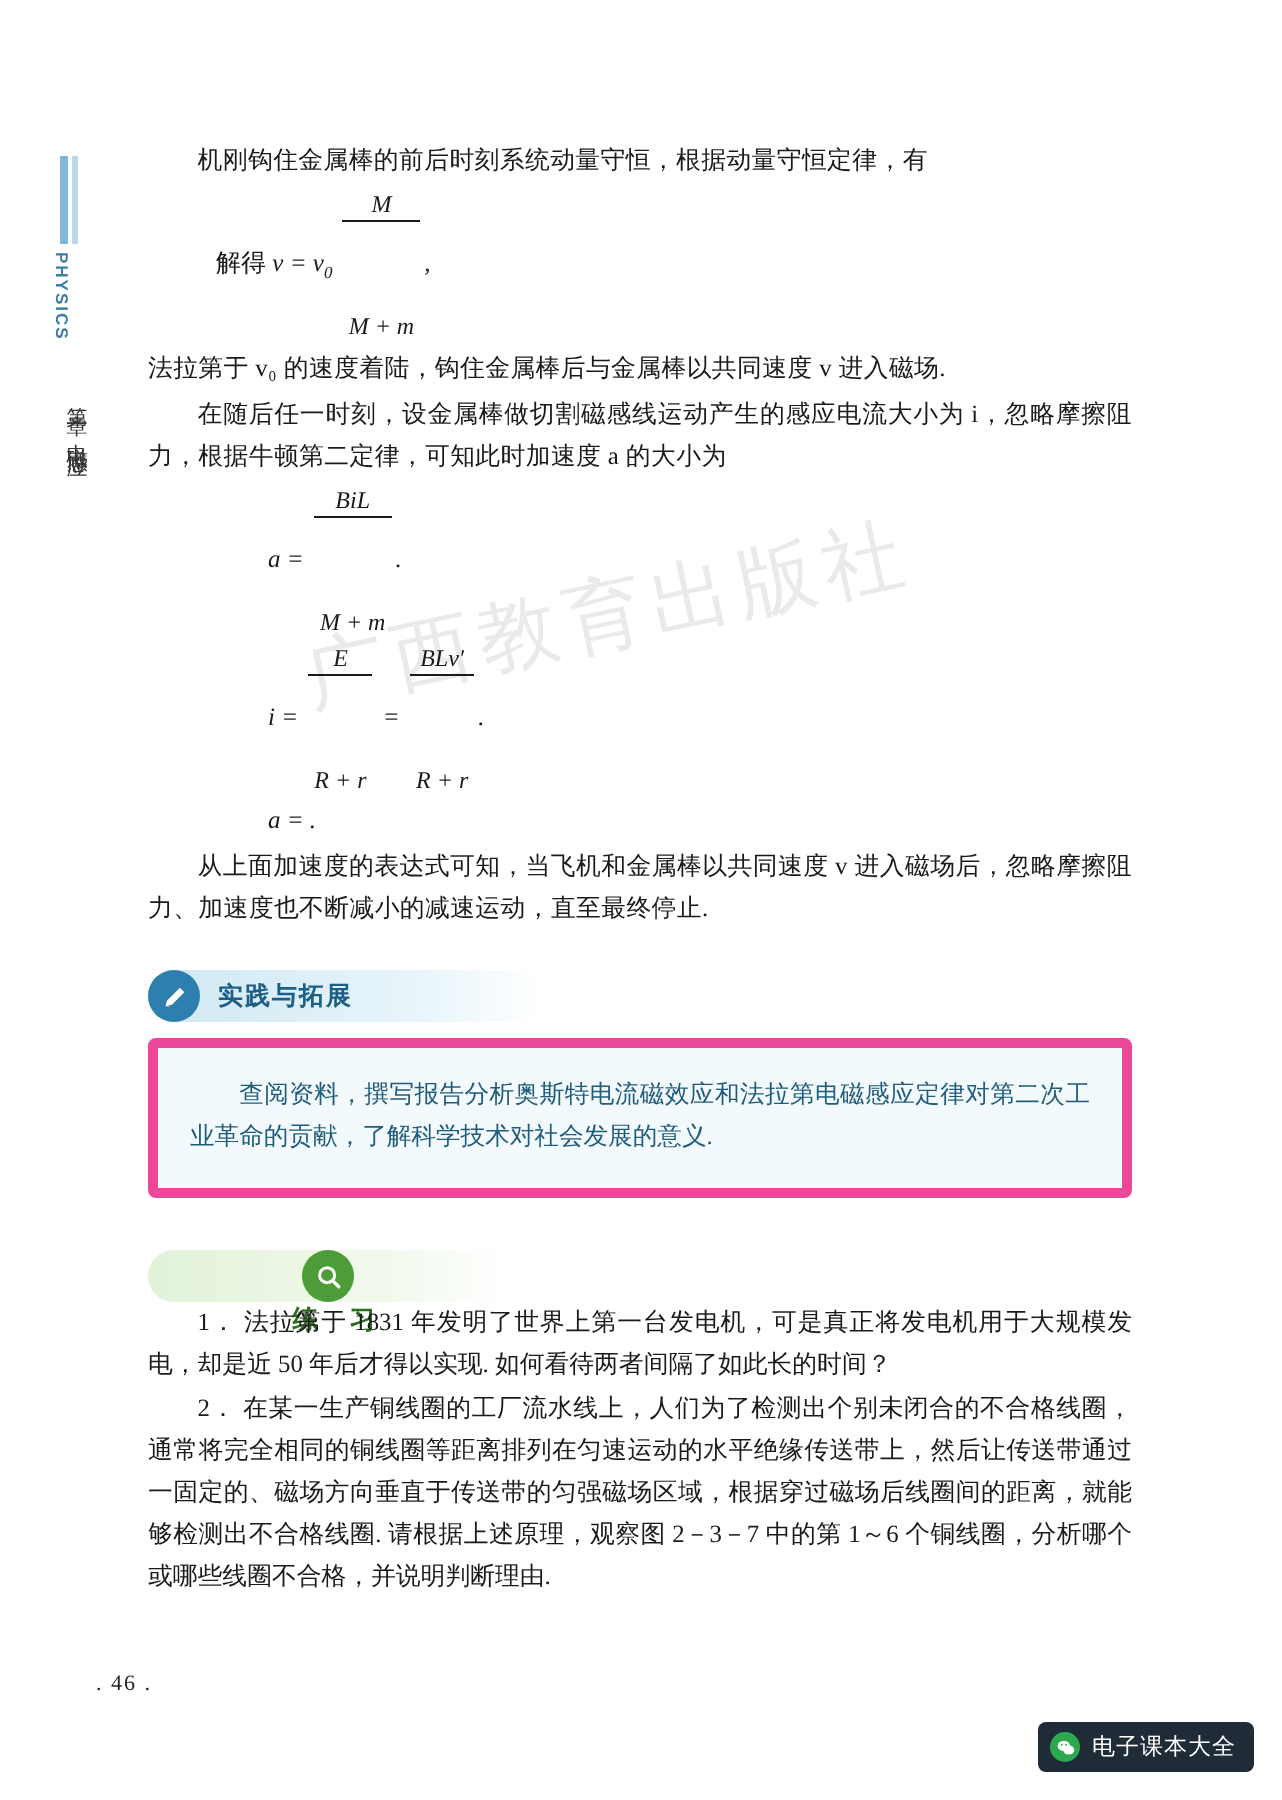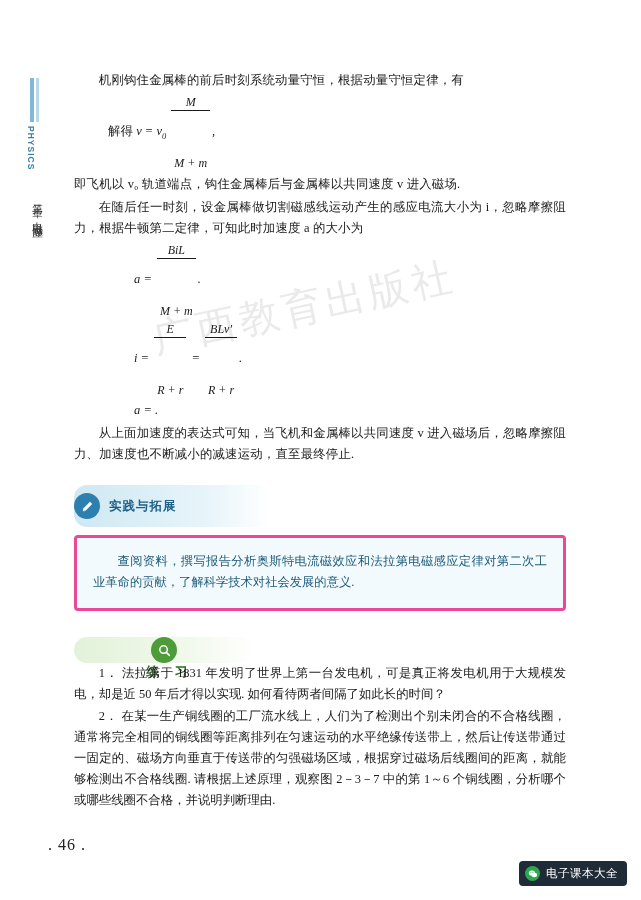--- a/index.html
+++ b/index.html
@@ -114,21 +114,21 @@
   }
   sub { font-size: 8.5px; }
   sup { font-size: 8.5px; }
   .upr { font-style: normal; }
 
   
   .section-head {
     margin-top: 20px;
     display: flex;
     align-items: center;
-    height: 42px;
+    height: 26px;
     width: 196px;
     background: linear-gradient(to right, #cfe8f3 0%, #e8f5fa 70%, #ffffff 100%);
     border-radius: 13px 13px 13px 13px;
     text-align: center;
   }
   .section-head .badge {
     width: 26px;
     height: 26px;
     border-radius: 13px;
     background: #2d7fb0;
@@ -143,21 +143,21 @@
     font-size: 12.5px;
     font-weight: bold;
     color: #1d5f86;
     margin-left: 9px;
     letter-spacing: 1px;
   }
 
   
   .activity-box {
     margin-top: 8px;
-    border: 3px solid #ec4899;
+    border: 5px solid #ec4899;
     background: #f2fafd;
     border-radius: 4px;
     padding: 13px 16px 15px 16px;
   }
   .activity-box p {
     margin: 0;
     font-size: 12.3px;
     line-height: 21px;
     text-indent: 2em;
     color: #1f5b7a;
@@ -202,21 +202,21 @@
     text-align: justify;
     text-indent: 2em;
     margin: 0 0 1px 0;
   }
 
   
   .page-num {
     position: absolute;
     left: 48px;
     top: 836px;
-    font-size: 16px;
+    font-size: 11px;
     letter-spacing: 1px;
     color: #222;
   }
 
   
   .watermark {
     position: absolute;
     left: 150px;
     top: 280px;
     font-size: 40px;
@@ -276,21 +276,21 @@
 
   <div class="formula">
     <span class="upr" style="font-style:normal;">解得</span>
     <i>v</i> = <i>v</i><sub>0</sub>
     <span class="frac">
       <span class="num"><i>M</i></span>
       <span class="den"><i>M</i> + <i>m</i></span>
     </span>,
   </div>
 
-  <p class="body noind">即飞机以 v₀ 轨道端点，钩住金属棒后与金属棒以共同速度 v 进入磁场.</p>
+  <p class="body noind">法拉第于 v₀ 的速度着陆，钩住金属棒后与金属棒以共同速度 v 进入磁场.</p>
 
   <p class="body">在随后任一时刻，设金属棒做切割磁感线运动产生的感应电流大小为 i，忽略摩擦阻力，根据牛顿第二定律，可知此时加速度 a 的大小为</p>
 
   <div class="formula center-ish">
     <i>a</i> =
     <span class="frac">
       <span class="num"><i>BiL</i></span>
       <span class="den"><i>M</i> + <i>m</i></span>
     </span>.
   </div>

